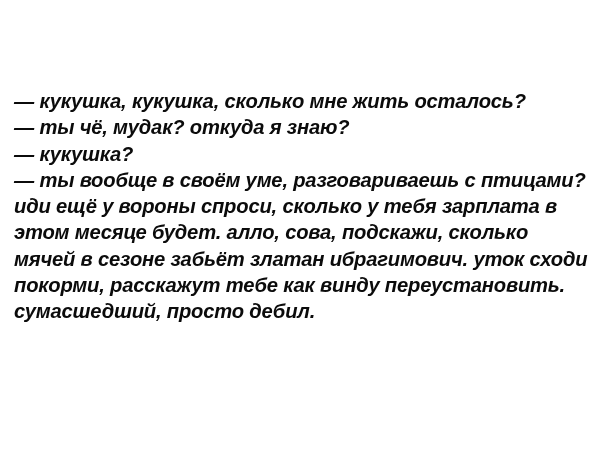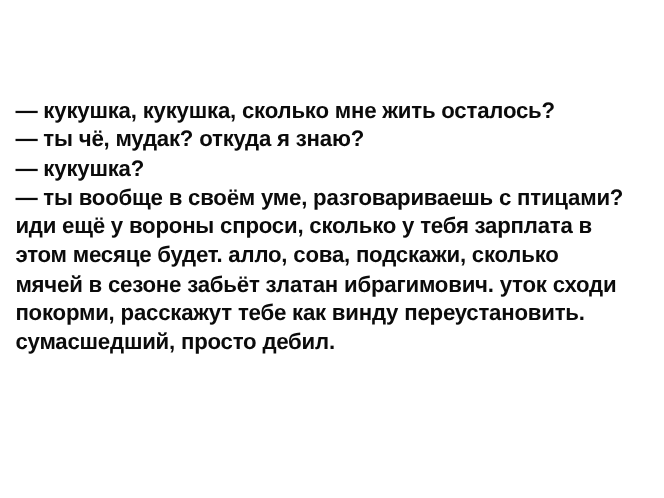--- a/index.html
+++ b/index.html
@@ -19,20 +19,21 @@
     top: 0;
     width: 604px;
     height: 453px;
     background: #ffffff;
   }
   .text-block {
     position: absolute;
     left: 14px;
     top: 88px;
     width: 578px;
+    font-style: italic;
   }
   .line {
     font-family: "Liberation Sans", sans-serif;
     font-weight: bold;
     font-size: 20.5px;
     line-height: 26.3px;
     color: #0b0b0b;
     letter-spacing: -0.2px;
     white-space: nowrap;
     font-stretch: condensed;

